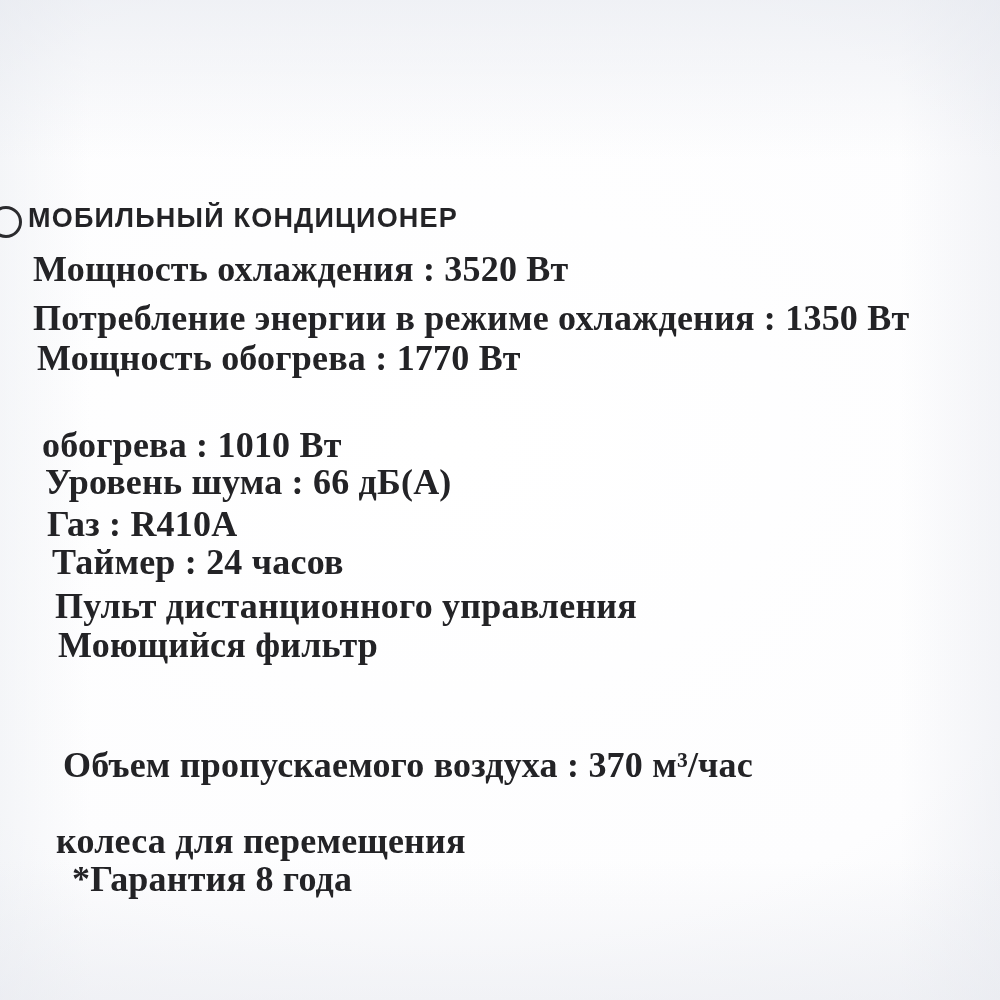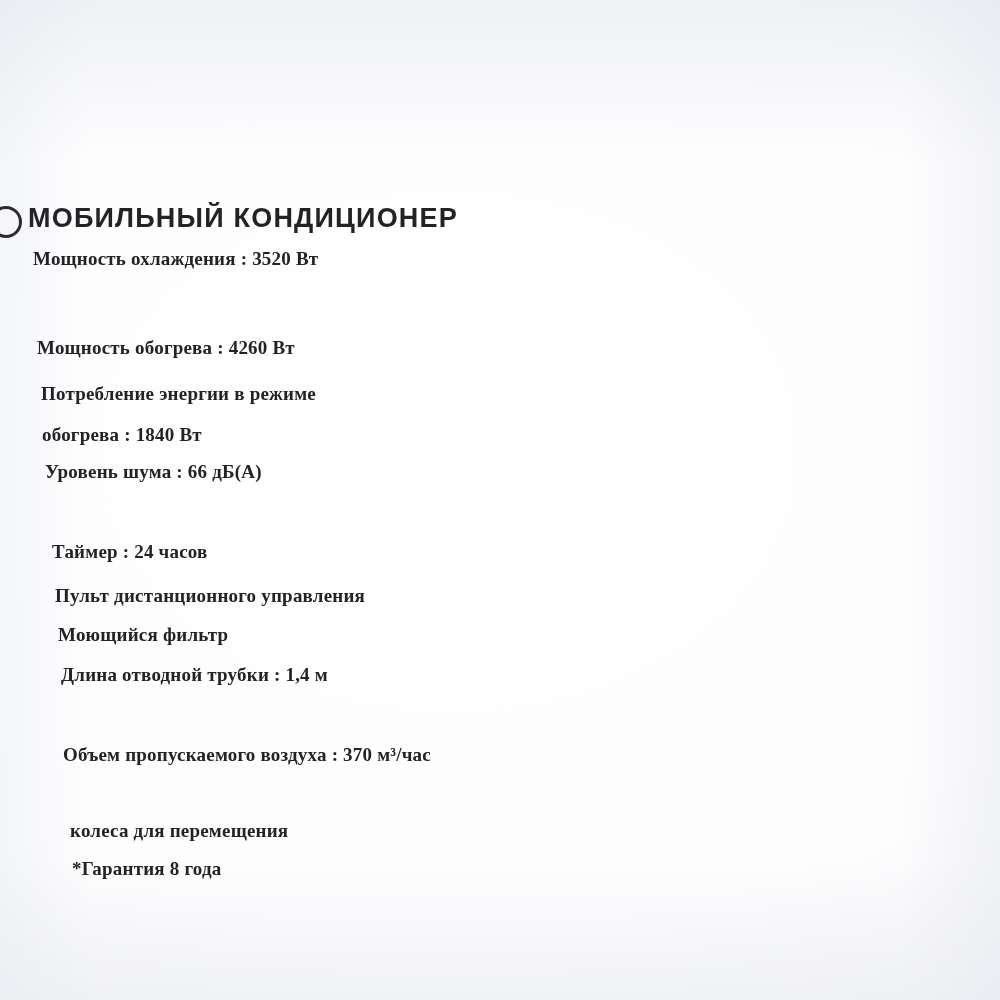--- a/index.html
+++ b/index.html
@@ -58,58 +58,58 @@
     font-weight: 700;
     font-size: 27px;
     letter-spacing: 1.2px;
     color: #232326;
     white-space: nowrap;
   }
   .spec-line {
     position: absolute;
     font-family: "Liberation Serif", serif;
     font-weight: 700;
-    font-size: 19px;
+    font-size: 36px;
     color: #232326;
     white-space: nowrap;
     letter-spacing: 0.2px;
   }
 </style>
 </head>
 <body>
 
 <div class="page">
   <div class="content">
 
     <div class="bullet-mark"></div>
 
     <div class="title">МОБИЛЬНЫЙ  КОНДИЦИОНЕР</div>
 
     <div class="spec-line" style="left:33px; top:248px;">Мощность охлаждения : 3520 Вт</div>
 
+    <div class="spec-line" style="left:33px; top:297px;">Потребление энергии в режиме охлаждения : 1350 Вт</div>
 
-    <div class="spec-line" style="left:37px; top:337px;">Мощность обогрева : 4260 Вт</div>
+    <div class="spec-line" style="left:37px; top:337px;">Мощность обогрева : 1770 Вт</div>
 
-    <div class="spec-line" style="left:41px; top:383px;">Потребление энергии в режиме</div>
 
-    <div class="spec-line" style="left:42px; top:424px;">обогрева : 1840 Вт</div>
+    <div class="spec-line" style="left:42px; top:424px;">обогрева : 1010 Вт</div>
 
     <div class="spec-line" style="left:45px; top:461px;">Уровень шума : 66 дБ(А)</div>
 
+    <div class="spec-line" style="left:47px; top:503px;">Газ : R410A</div>
 
     <div class="spec-line" style="left:52px; top:541px;">Таймер : 24 часов</div>
 
     <div class="spec-line" style="left:58px; top:624px;">Моющийся фильтр</div>
 
     <div class="spec-line" style="left:55px; top:585px;">Пульт дистанционного управления</div>
 
-    <div class="spec-line" style="left:61px; top:664px;">Длина отводной трубки : 1,4 м</div>
 
     <div class="spec-line" style="left:63px; top:744px;">Объем пропускаемого воздуха : 370 м³/час</div>
 
 
 
-    <div class="spec-line" style="left:70px; top:820px;">колеса  для перемещения</div>
+    <div class="spec-line" style="left:56px; top:820px;">колеса  для перемещения</div>
 
     <div class="spec-line" style="left:72px; top:858px;">*Гарантия 8 года</div>
 
   </div>
 </div>
 
 </body></html>

